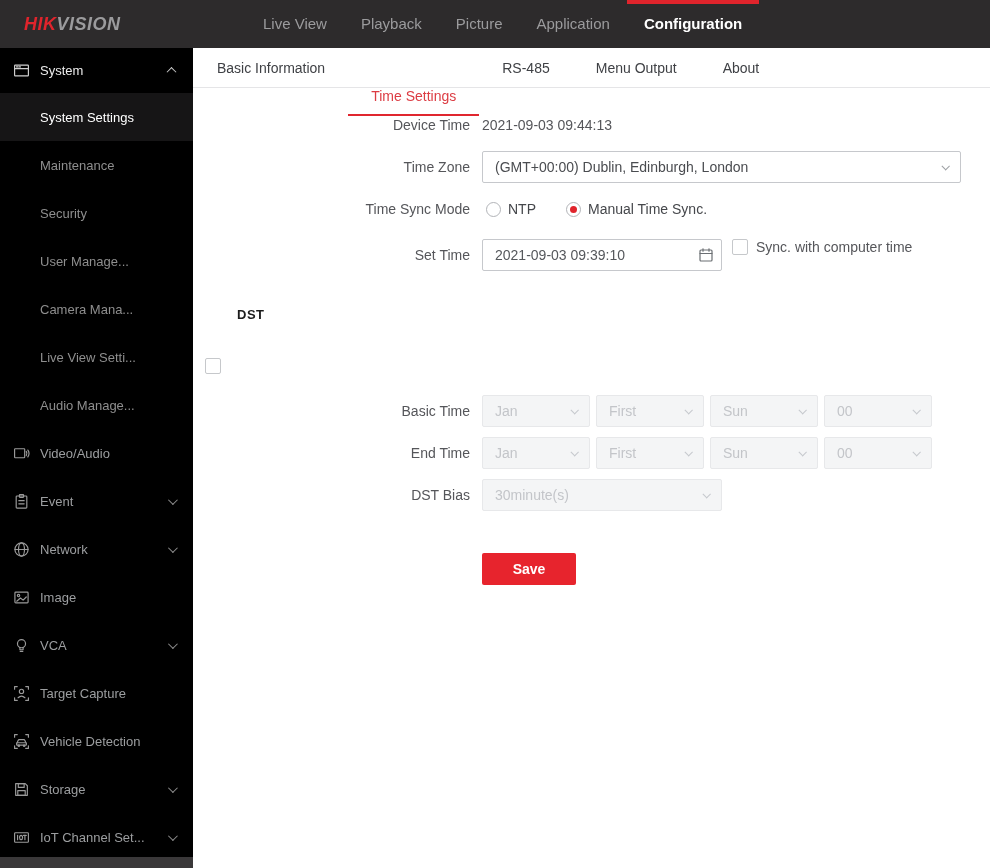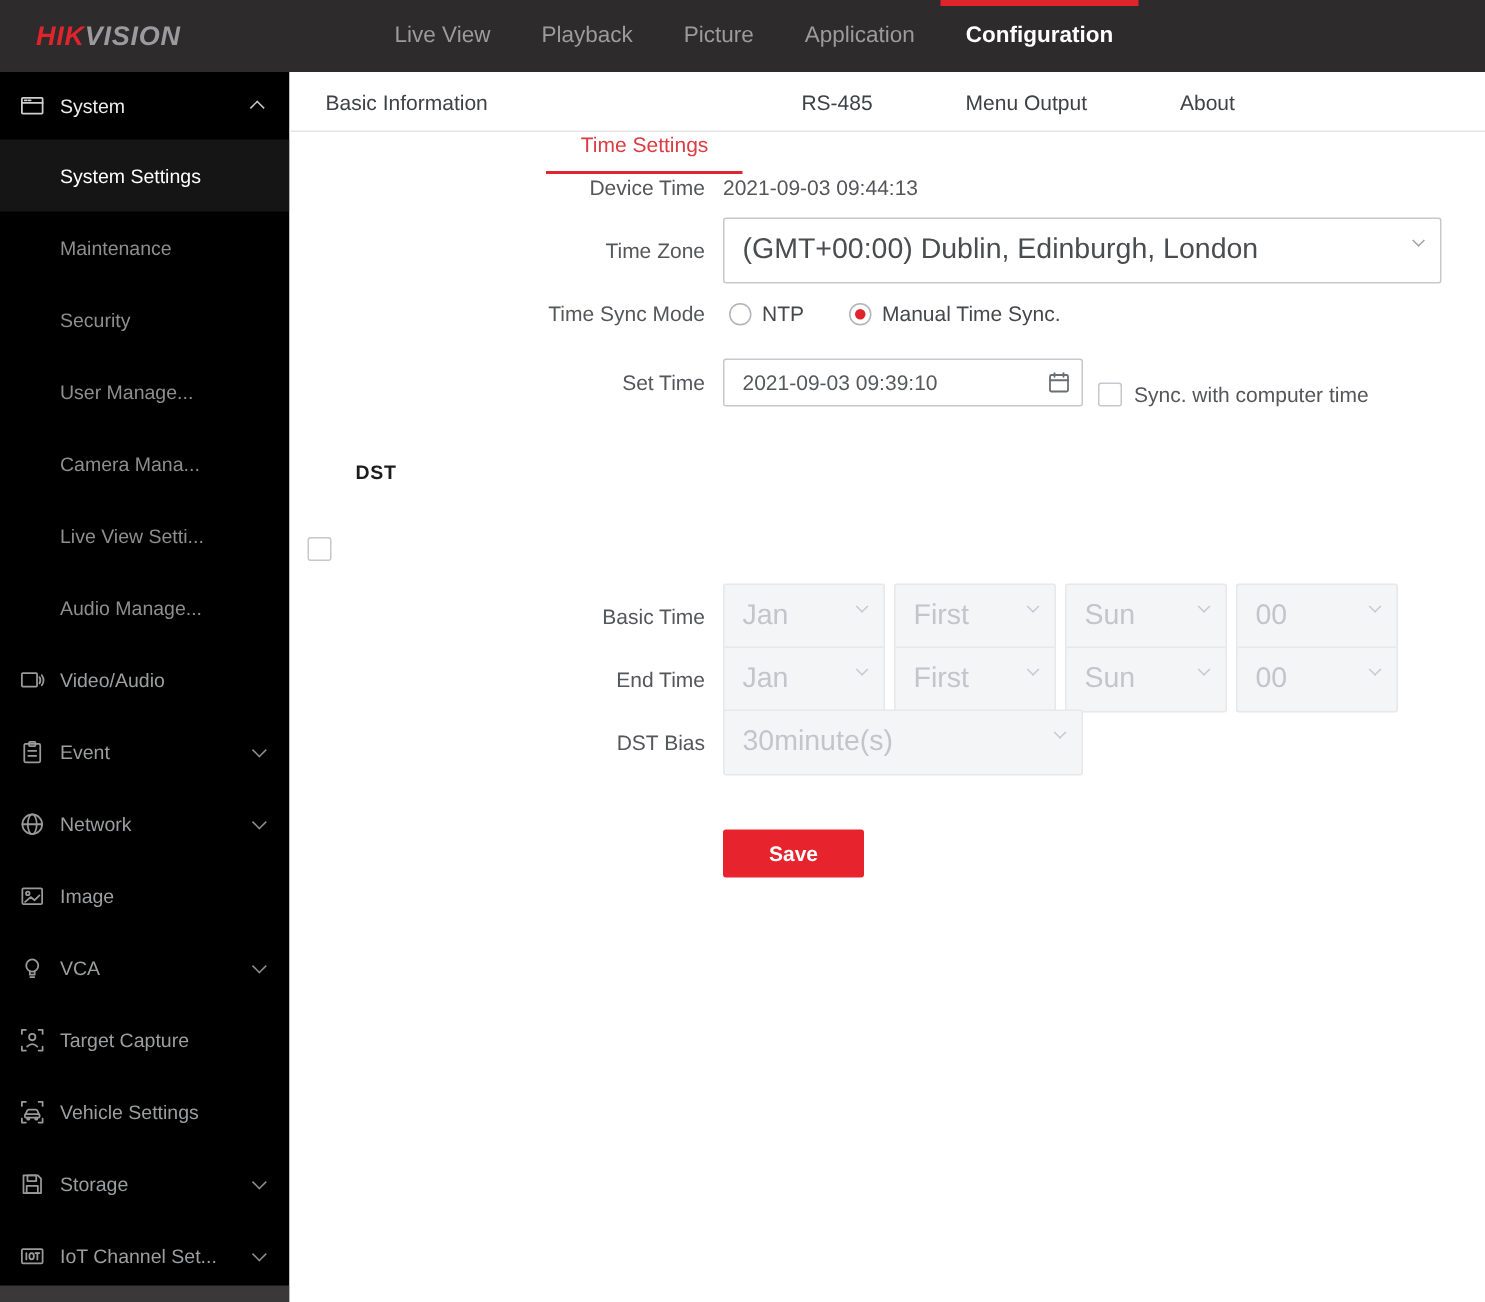--- a/index.html
+++ b/index.html
@@ -38,39 +38,39 @@
   .chev.up { transform:rotate(-135deg) translate(-1px,-1px); border-color:#c9c9c9; }
   .chev.down { transform:rotate(45deg) translateY(-2px); }
   .side-row .chev { margin-left:auto; margin-right:18px; }
   .side-bottom-strip { position:absolute; left:0; bottom:0; width:193px;
     height:11px; background:#3a3839; }
 
   
   .content { position:absolute; left:193px; top:48px; width:797px; height:820px;
     background:#ffffff; }
   .tabbar { height:40px; border-bottom:1px solid #e5e5e7; display:flex;
-    padding-left:1px;gap:16px; }
+    padding-left:1px; }
   .tab { position:relative; height:40px; line-height:40px; padding:0 23px;
     font-size:14px; color:#3f4145; cursor:pointer; white-space:nowrap; }
   .tab.active { color:#dc3c43;margin-top:28px; }
   .tab-underline { position:absolute; left:0; bottom:0; width:100%; height:2px;
     background:#e0262f; }
 
   
   .form { position:relative; }
   .frow { display:flex; align-items:center; }
   .flabel { width:277px; text-align:right; font-size:14px; color:#55565a;
     flex:none; }
-  .fctrl { margin-left:12px; display:flex; align-items:flex-end; }
+  .fctrl { margin-left:12px; display:flex; align-items:flex-start; }
   .r-device { margin-top:27px; height:20px; }
   .fvalue { font-size:14px; color:#55565a; }
   .r-timezone { margin-top:16px; height:32px; }
-  .select { position:relative; height:44px; border:1px solid #c6c8cc;
+  .select { position:relative; height:32px; border:1px solid #c6c8cc;
     border-radius:2px; background:#fff; display:flex; align-items:center;
-    padding:0 26px 0 12px; font-size:19px; color:#4a4c50; cursor:pointer; }
+    padding:0 26px 0 12px; font-size:14px; color:#4a4c50; cursor:pointer; }
   .select .sel-arrow { position:absolute; right:12px; top:12px; width:6px;
     height:6px; border-right:1.3px solid #9ea1a5; border-bottom:1.3px solid #9ea1a5;
     transform:rotate(45deg) translateY(-1px); }
   .sel-tz { width:479px; }
   .r-syncmode { margin-top:16px; height:20px; }
   .radio-group { display:flex; align-items:center; margin-left:4px; }
   .radio { width:15px; height:15px; border:1px solid #b2b4b8; border-radius:50%;
     background:#fff; display:inline-flex; align-items:center; justify-content:center;
     cursor:pointer; flex:none; }
   .radio .dot { width:7px; height:7px; border-radius:50%; background:#e0242c; }
@@ -238,21 +238,21 @@
           <path d="M1.5 4 V1.5 H4"></path>
           <path d="M12 1.5 H14.5 V4"></path>
           <path d="M14.5 12 V14.5 H12"></path>
           <path d="M4 14.5 H1.5 V12"></path>
           <path d="M3.8 9.3 L4.8 7 Q5.1 6.3 5.8 6.3 H10.2 Q10.9 6.3 11.2 7 L12.2 9.3"></path>
           <rect x="3.4" y="9.2" width="9.2" height="2.2" rx="0.6"></rect>
           <circle cx="5.5" cy="12" r="0.7"></circle>
           <circle cx="10.5" cy="12" r="0.7"></circle>
         </svg>
     </span>
-    <span>Vehicle Settings</span>
+    <span>Vehicle Detection</span>
   </div>
 
   <div class="side-row">
     <span class="ico">
       <svg viewBox="0 0 16 16">
           <path d="M2.5 2.5 H11.5 L13.5 4.5 V13.5 H2.5 Z"></path>
           <rect x="5" y="2.5" width="5.5" height="3.5"></rect>
           <rect x="4.5" y="9" width="7" height="4.5"></rect>
         </svg>
     </span>

